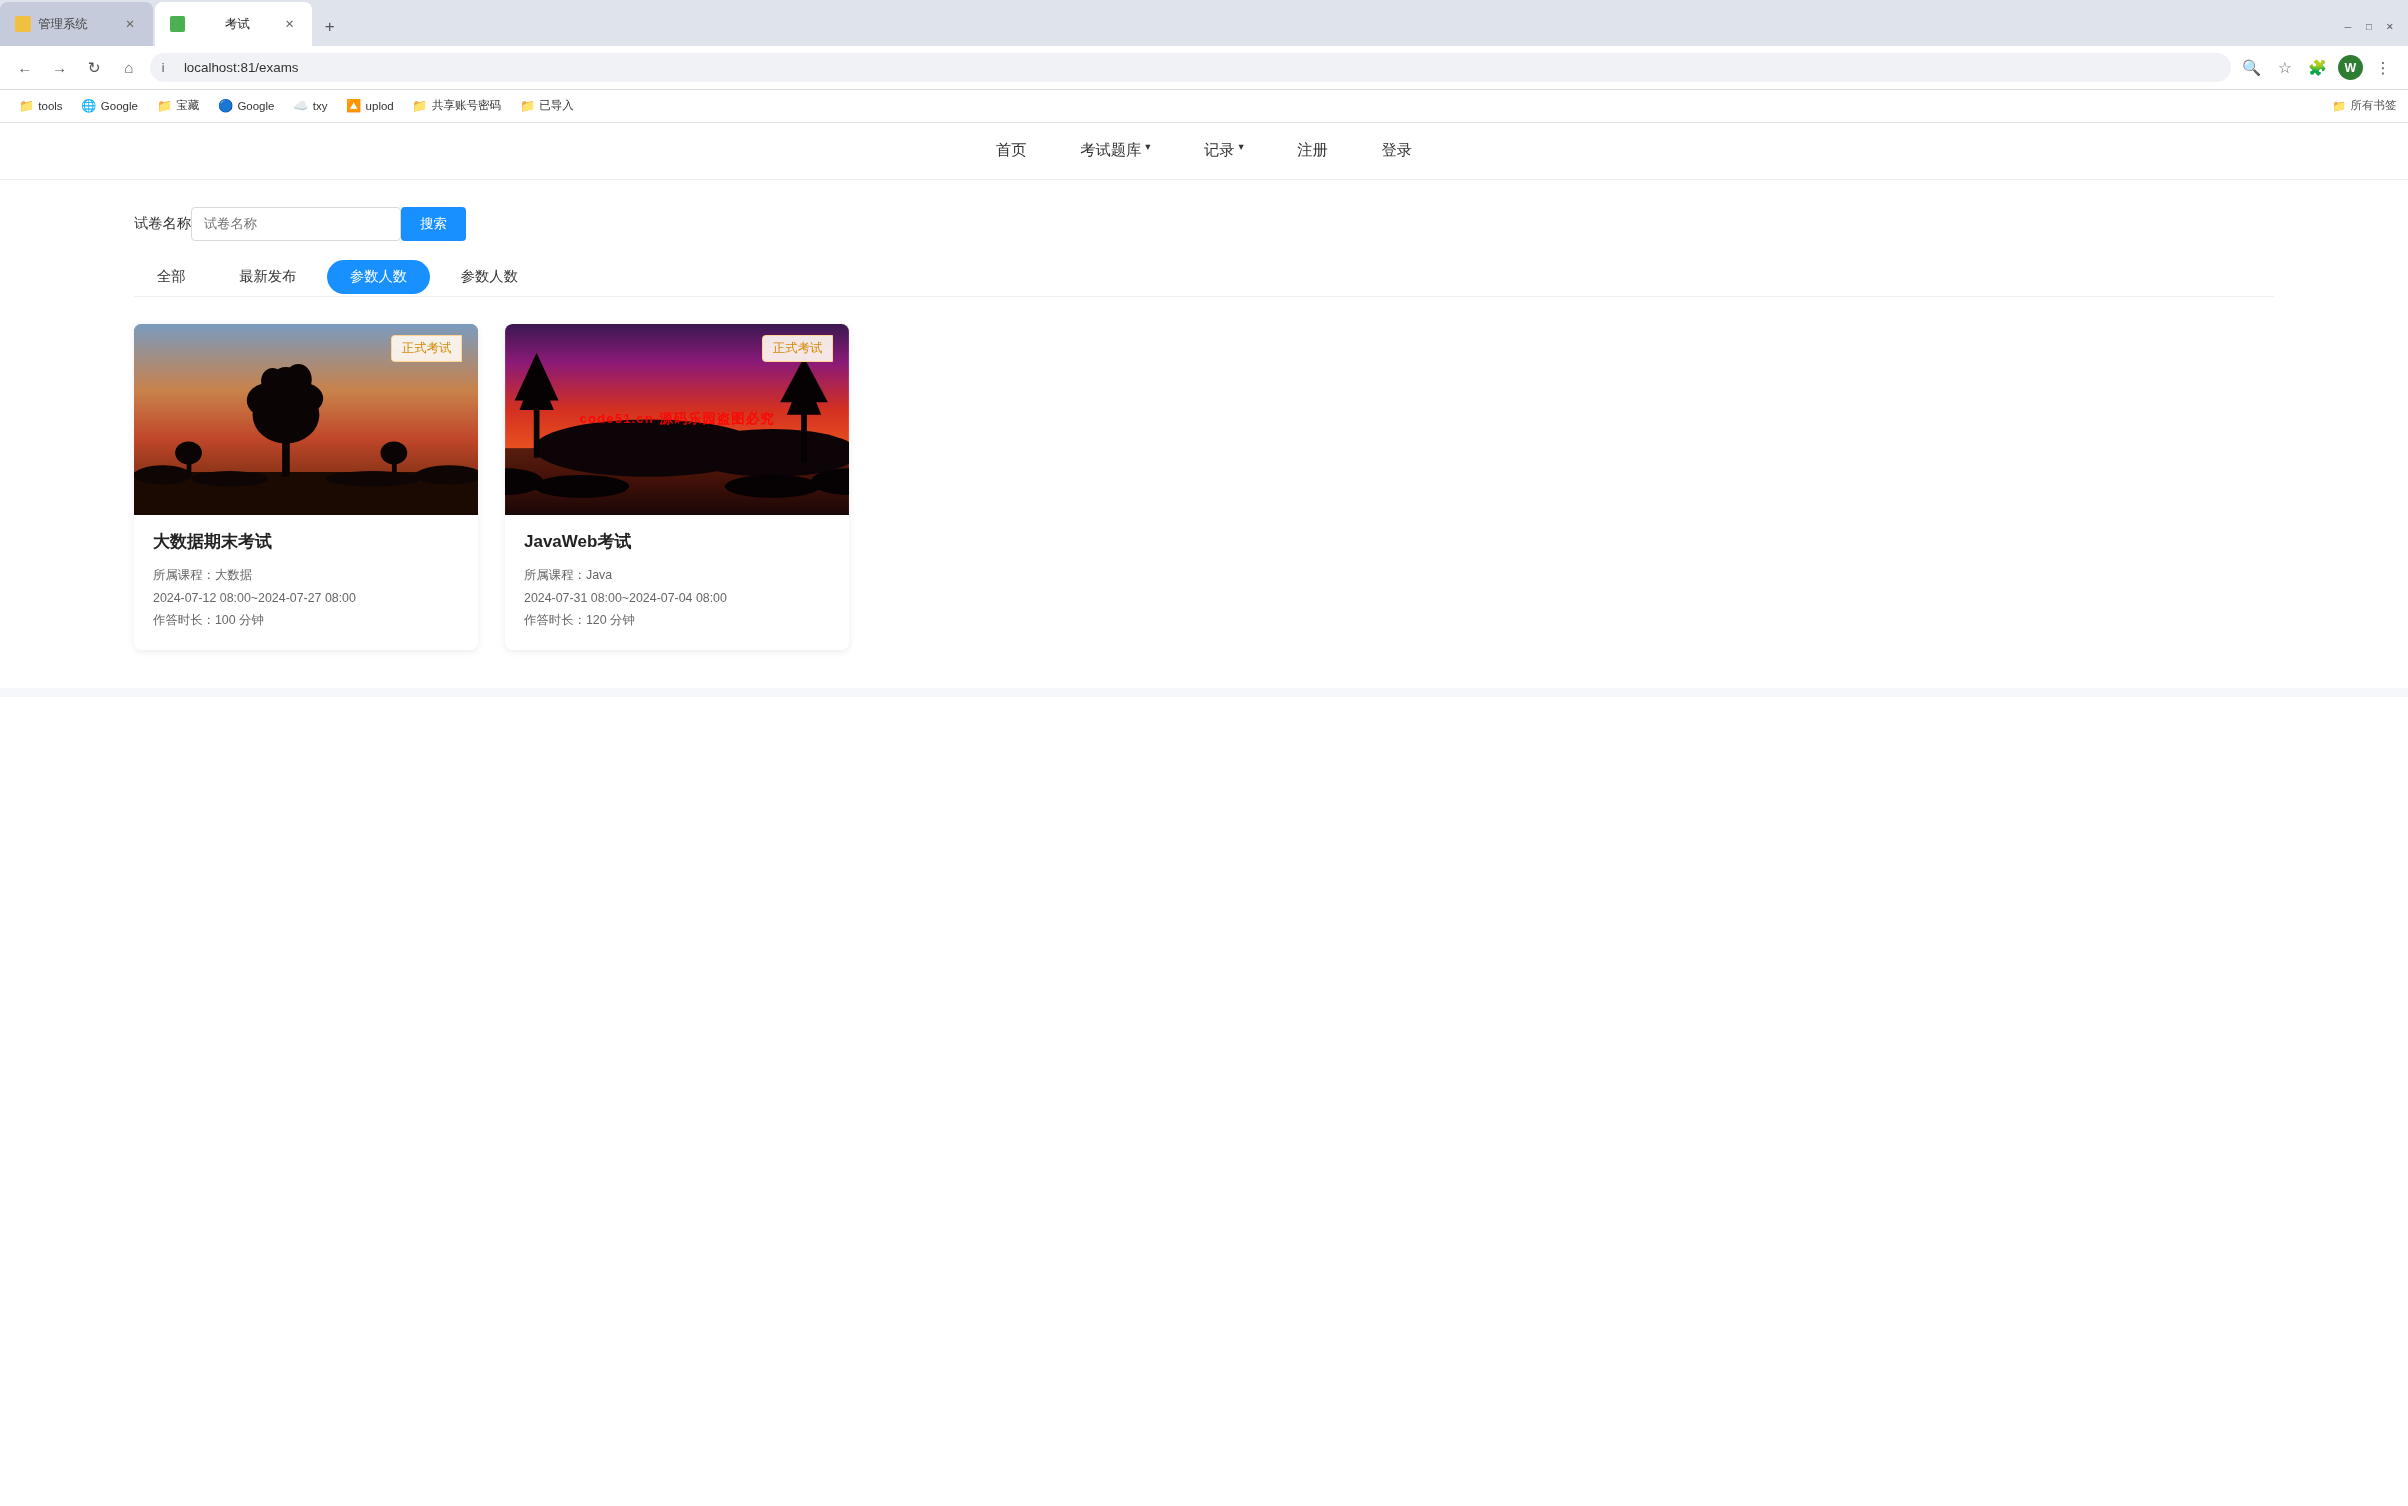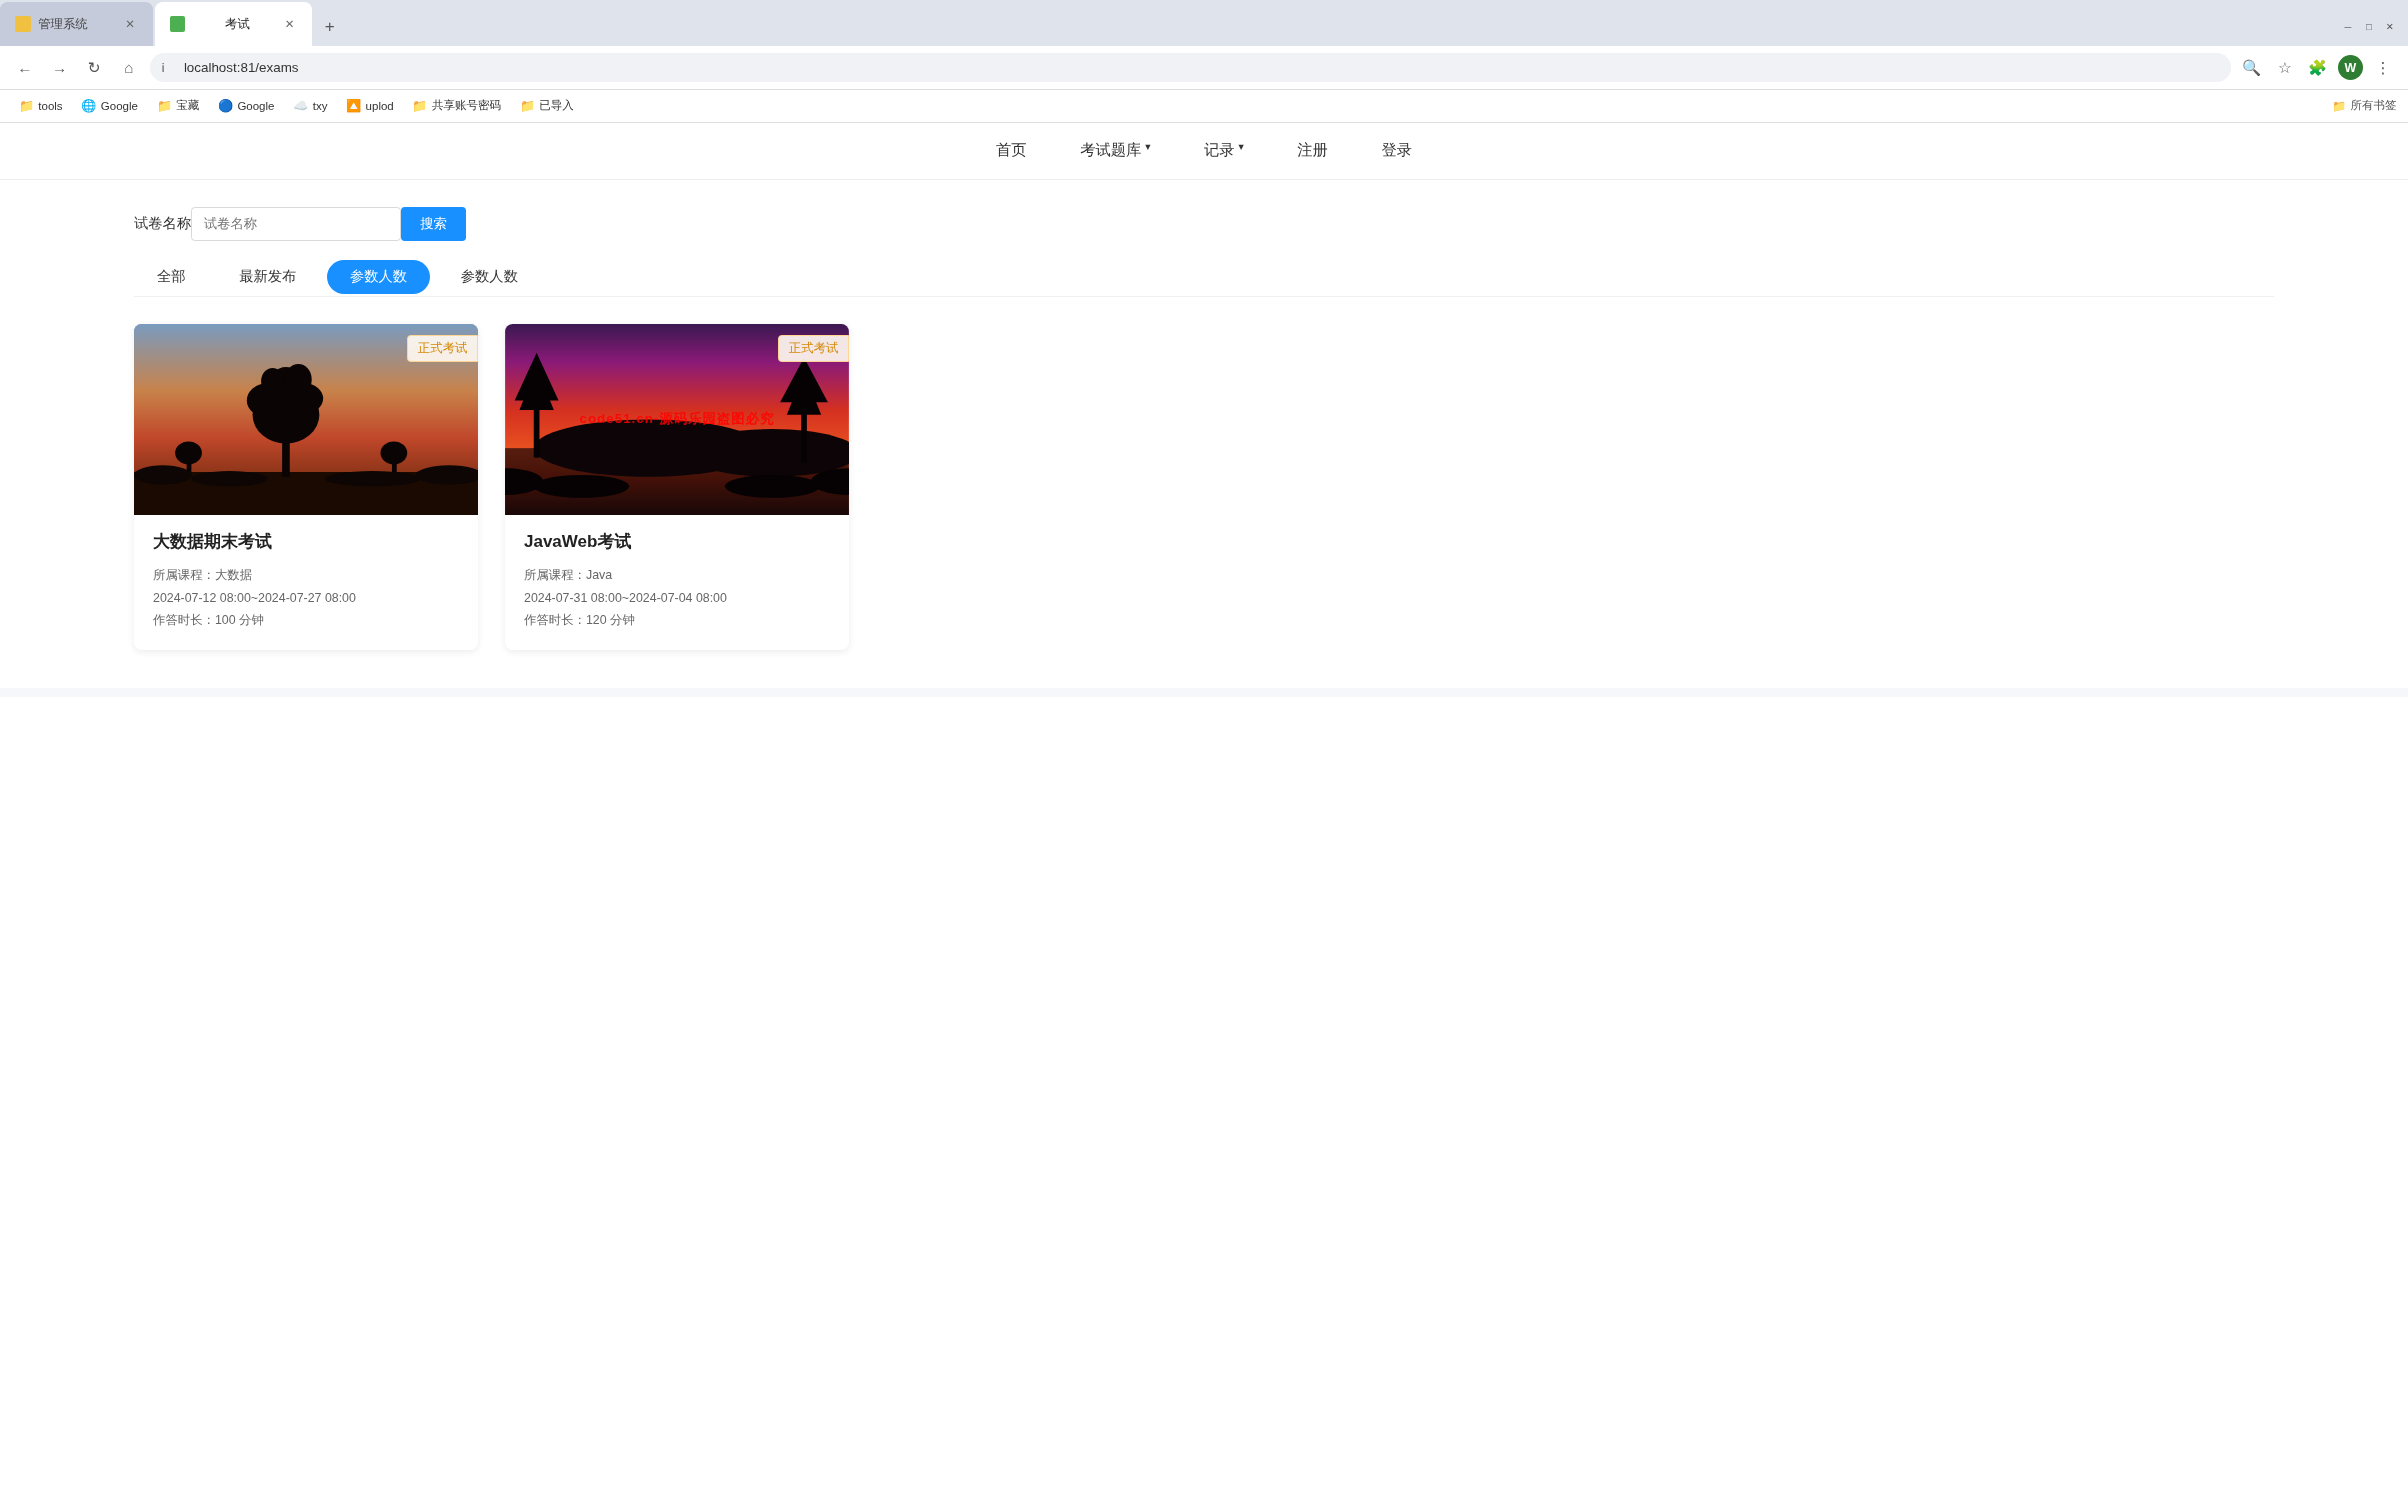--- a/index.html
+++ b/index.html
@@ -39,21 +39,21 @@
     .site-nav { background: #fff; display: flex; align-items: center; justify-content: center; padding: 0 38px; height: 57px; border-bottom: 1px solid #eee; gap: 46px; }
     .nav-item { font-size: 15.3px; color: #333; cursor: pointer; padding: 7.6px 3.8px; text-decoration: none; display: flex; gap: 3.8px; }
     .nav-item.active { color: #333; font-weight: 500; }
     .search-label { font-size: 14.3px; color: #333; white-space: nowrap; }
     .search-input { width: 210px; height: 34px; border: 1px solid #d9d9d9; border-radius: 3.8px; padding: 0 11.5px; font-size: 13.4px; outline: none; color: #bbb; }
     .search-btn { height: 34px; padding: 0 19px; background: #1890ff; color: #fff; border: none; border-radius: 3.8px; font-size: 13.4px; cursor: pointer; }
     .filter-btn { padding: 7.6px 23px; border-radius: 19px; border: none; font-size: 14.3px; cursor: pointer; background: transparent; color: #333; }
     .filter-btn.active { background: #1890ff; color: #fff; }
     .exam-card { background: #fff; border-radius: 7.6px; box-shadow: 0 1.9px 7.6px rgba(0,0,0,0.08); width: 344px; overflow: hidden; cursor: pointer; }
     .card-image { width: 100%; height: 191px; position: relative; overflow: hidden; }
-    .card-badge { position: absolute; top: 11.5px; right: 0; background: rgba(255,248,240,0.92); color: #d48806; font-size: 12.4px; padding: 3.8px 9.6px; border-radius: 3.8px 0 0 3.8px; border: 1px solid #ffd591; }
+    .card-badge { position: absolute; top: 11.5px; right: 16px; background: rgba(255,248,240,0.92); color: #d48806; font-size: 12.4px; padding: 3.8px 9.6px; border-radius: 3.8px 0 0 3.8px; border: 1px solid #ffd591; }
     .card-body { padding: 15.3px 19px 19px; }
     .card-title { font-size: 17px; font-weight: bold; color: #222; margin-bottom: 11.5px; }
     .card-meta { font-size: 12.4px; color: #666; line-height: 1.8; }
 
     
     .sunset-1 { background: linear-gradient(180deg, #6b8cba 0%, #c47a3a 40%, #d4522a 60%, #8b3a1a 80%, #2a1a0a 100%); position: relative; }
 
     .page-outer { background: #f5f7fa; min-height: 574px; }
 
     

